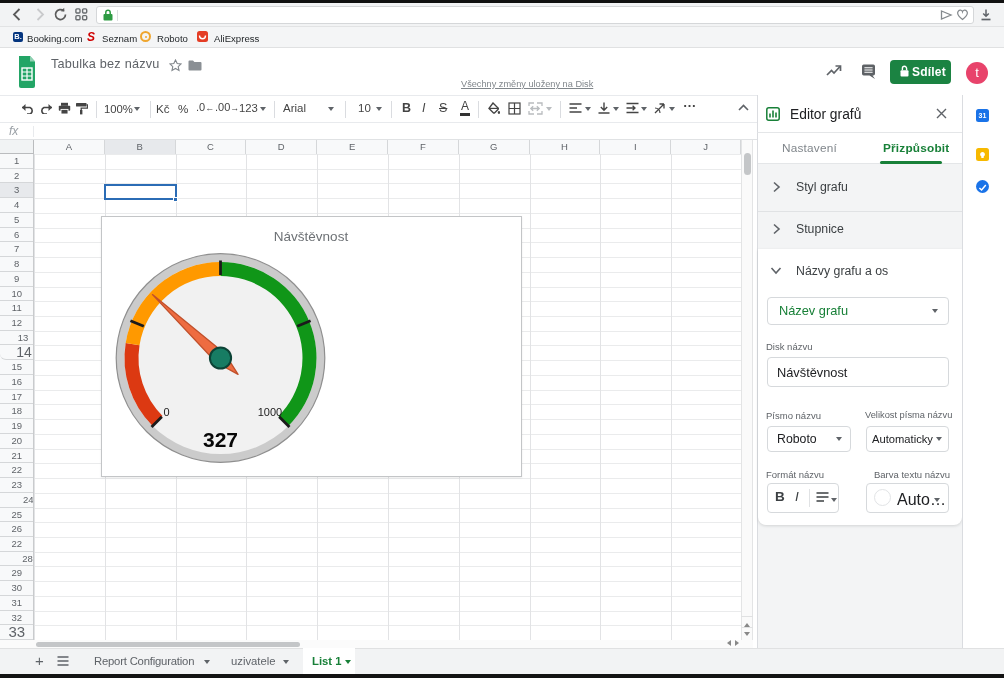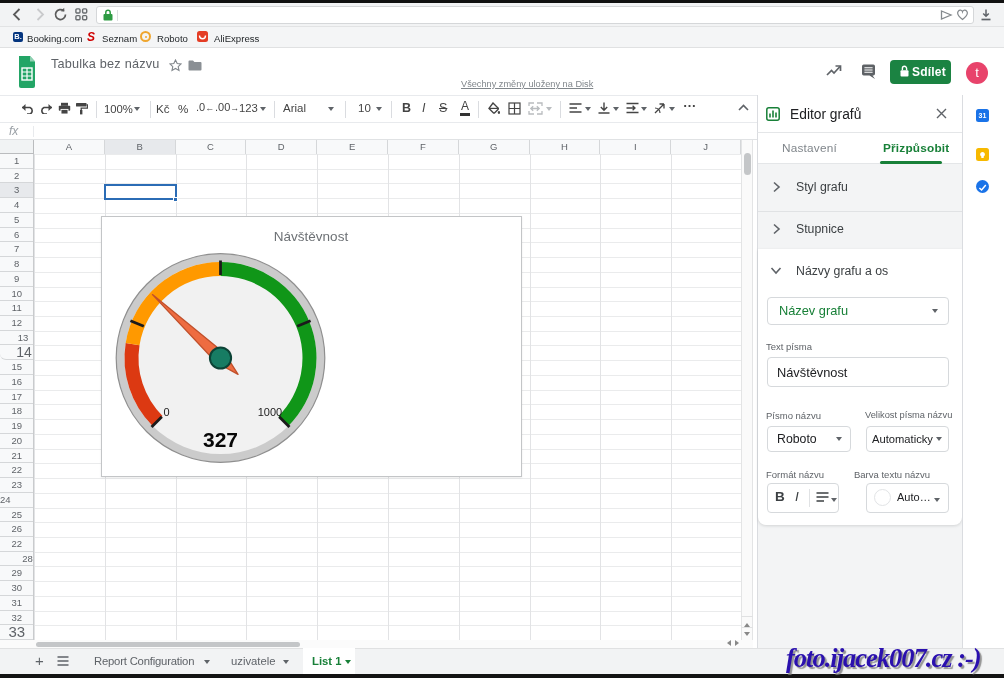--- a/index.html
+++ b/index.html
@@ -212,21 +212,21 @@
 <div class="ab" style="left:0;top:191.49px;width:48px;height:14.73px;border-bottom:1px solid #d5d7d9;font-size:14px;color:#5f6368;text-align:center;line-height:14.73px;border-radius:6px;">14</div>
 <div class="ab" style="left:0;top:206.22px;width:33.5px;height:14.73px;border-bottom:1px solid #d5d7d9;font-size:9.5px;color:#5f6368;text-align:center;line-height:14.73px;">15</div>
 <div class="ab" style="left:0;top:220.95px;width:33.5px;height:14.73px;border-bottom:1px solid #d5d7d9;font-size:9.5px;color:#5f6368;text-align:center;line-height:14.73px;">16</div>
 <div class="ab" style="left:0;top:235.68px;width:33.5px;height:14.73px;border-bottom:1px solid #d5d7d9;font-size:9.5px;color:#5f6368;text-align:center;line-height:14.73px;">17</div>
 <div class="ab" style="left:0;top:250.41px;width:33.5px;height:14.73px;border-bottom:1px solid #d5d7d9;font-size:9.5px;color:#5f6368;text-align:center;line-height:14.73px;">18</div>
 <div class="ab" style="left:0;top:265.14px;width:33.5px;height:14.73px;border-bottom:1px solid #d5d7d9;font-size:9.5px;color:#5f6368;text-align:center;line-height:14.73px;">19</div>
 <div class="ab" style="left:0;top:279.87px;width:33.5px;height:14.73px;border-bottom:1px solid #d5d7d9;font-size:9.5px;color:#5f6368;text-align:center;line-height:14.73px;">20</div>
 <div class="ab" style="left:0;top:294.60px;width:33.5px;height:14.73px;border-bottom:1px solid #d5d7d9;font-size:9.5px;color:#5f6368;text-align:center;line-height:14.73px;">21</div>
 <div class="ab" style="left:0;top:309.33px;width:33.5px;height:14.73px;border-bottom:1px solid #d5d7d9;font-size:9.5px;color:#5f6368;text-align:center;line-height:14.73px;">22</div>
 <div class="ab" style="left:0;top:324.06px;width:33.5px;height:14.73px;border-bottom:1px solid #d5d7d9;font-size:9.5px;color:#5f6368;text-align:center;line-height:14.73px;">23</div>
-<div class="ab" style="left:0;top:338.79px;width:33.5px;height:14.73px;border-bottom:1px solid #d5d7d9;font-size:9.5px;color:#5f6368;text-align:left;line-height:14.73px;">24</div>
+<div class="ab" style="left:0;top:338.79px;width:33.5px;height:14.73px;border-bottom:1px solid #d5d7d9;font-size:9.5px;color:#5f6368;text-align:right;line-height:14.73px;">24</div>
 <div class="ab" style="left:0;top:353.52px;width:33.5px;height:14.73px;border-bottom:1px solid #d5d7d9;font-size:9.5px;color:#5f6368;text-align:center;line-height:14.73px;">25</div>
 <div class="ab" style="left:0;top:368.25px;width:33.5px;height:14.73px;border-bottom:1px solid #d5d7d9;font-size:9.5px;color:#5f6368;text-align:center;line-height:14.73px;">26</div>
 <div class="ab" style="left:0;top:382.98px;width:33.5px;height:14.73px;border-bottom:1px solid #d5d7d9;font-size:9.5px;color:#5f6368;text-align:center;line-height:14.73px;">22</div>
 <div class="ab" style="left:0;top:397.71px;width:55px;height:14.73px;border-bottom:1px solid #d5d7d9;font-size:9.5px;color:#5f6368;text-align:center;line-height:14.73px;">28</div>
 <div class="ab" style="left:0;top:412.44px;width:33.5px;height:14.73px;border-bottom:1px solid #d5d7d9;font-size:9.5px;color:#5f6368;text-align:center;line-height:14.73px;">29</div>
 <div class="ab" style="left:0;top:427.17px;width:33.5px;height:14.73px;border-bottom:1px solid #d5d7d9;font-size:9.5px;color:#5f6368;text-align:center;line-height:14.73px;">30</div>
 <div class="ab" style="left:0;top:441.90px;width:33.5px;height:14.73px;border-bottom:1px solid #d5d7d9;font-size:9.5px;color:#5f6368;text-align:center;line-height:14.73px;">31</div>
 <div class="ab" style="left:0;top:456.63px;width:33.5px;height:14.73px;border-bottom:1px solid #d5d7d9;font-size:9.5px;color:#5f6368;text-align:center;line-height:14.73px;">32</div>
 <div class="ab" style="left:0;top:471.36px;width:33.5px;height:14.73px;border-bottom:1px solid #d5d7d9;font-size:15px;color:#5f6368;text-align:center;line-height:14.73px;">33</div>
 </div>
@@ -303,44 +303,44 @@
 <div class="ab" style="left:758px;top:248.5px;width:204px;height:1px;background:#e0e2e4;"></div>
 
 <div class="ab" style="left:758px;top:249px;width:204px;height:276px;background:#fff;border-radius:0 0 8px 8px;box-shadow:0 1px 3px rgba(60,64,67,.18);"></div>
 <svg class="ab" style="left:770px;top:266px;" width="12" height="9" viewBox="0 0 12 9">
       <path d="M1.5 2 L6 7 L10.5 2" stroke="#5f6368" stroke-width="1.6" fill="none"></path>
     </svg>
 <div class="ab" style="left:796px;top:264px;font-size:12.3px;color:#3c4043;">Názvy grafu a os</div>
 <div class="ab" style="left:767px;top:296.5px;width:182px;height:28px;border:1px solid #d6d9dc;border-radius:4px;background:#fff;"></div>
 <div class="ab" style="left:779px;top:303px;font-size:12.8px;color:#188038;">Název grafu</div>
 <span class="ab car" style="left:932px;top:309px;"></span>
-<div class="ab" style="left:766px;top:341px;font-size:9.5px;color:#5f6368;">Text písma</div>
+<div class="ab" style="left:766px;top:341px;font-size:9.5px;color:#5f6368;">Disk názvu</div>
 <div class="ab" style="left:767px;top:357px;width:182px;height:30px;border:1px solid #d6d9dc;border-radius:4px;background:#fff;"></div>
 <div class="ab" style="left:777px;top:365px;font-size:12.8px;color:#202124;">Návštěvnost</div>
 <div class="ab" style="left:766px;top:410px;font-size:9.5px;color:#5f6368;">Písmo názvu</div>
 <div class="ab" style="left:865px;top:410px;font-size:9.3px;color:#5f6368;">Velikost písma názvu</div>
 <div class="ab" style="left:767px;top:426px;width:84px;height:26px;border:1px solid #d6d9dc;border-radius:4px;background:#fff;"></div>
 <div class="ab" style="left:777px;top:432px;font-size:12.3px;color:#202124;">Roboto</div>
 <span class="ab car" style="left:836px;top:437px;"></span>
 <div class="ab" style="left:866px;top:426px;width:83px;height:26px;border:1px solid #d6d9dc;border-radius:4px;background:#fff;"></div>
 <div class="ab" style="left:872px;top:433px;font-size:11.2px;color:#202124;">Automaticky</div>
 <span class="ab car" style="left:936px;top:437px;"></span>
 <div class="ab" style="left:766px;top:469px;font-size:9.5px;color:#5f6368;">Formát názvu</div>
-<div class="ab" style="left:854px;top:469px;font-size:9.5px;color:#5f6368;">Barva textu názvu</div>
+<div class="ab" style="left:874px;top:469px;font-size:9.5px;color:#5f6368;">Barva textu názvu</div>
 <div class="ab" style="left:767px;top:483px;width:72px;height:30px;border:1px solid #d6d9dc;border-radius:4px;background:#fff;"></div>
 <div class="ab" style="left:775px;top:489px;font-size:13.5px;font-weight:bold;color:#3c4043;">B</div>
 <div class="ab" style="left:795px;top:489px;font-size:13.5px;font-style:italic;color:#3c4043;">I</div>
 <div class="ab" style="left:809px;top:489px;width:1px;height:18px;background:#e0e2e4;"></div>
 <svg class="ab" style="left:816px;top:492px;" width="13" height="11" viewBox="0 0 13 11">
       <path d="M0.5 1 H12.5 M0.5 5 H12.5 M0.5 9 H8" stroke="#3c4043" stroke-width="1.5"></path>
     </svg>
 <span class="ab car" style="left:831px;top:498px;"></span>
 <div class="ab" style="left:866px;top:483px;width:83px;height:30px;border:1px solid #d6d9dc;border-radius:4px;background:#fff;"></div>
 <div class="ab" style="left:874px;top:489px;width:17px;height:17px;border:1.5px solid #e2e4e6;border-radius:50%;"></div>
-<div class="ab" style="left:897px;top:491px;font-size:11px;color:#202124;">Auto…</div>
+<div class="ab" style="left:897px;top:491px;font-size:16px;color:#202124;">Auto…</div>
 <span class="ab car" style="left:934px;top:498px;"></span>
 
 <div class="ab" style="left:962px;top:95px;width:42px;height:553px;background:#fff;border-left:1px solid #dadce0;"></div>
 <div class="ab" style="left:976px;top:109px;width:13px;height:13px;background:#1a73e8;border-radius:2.5px;color:#fff;font-size:7px;font-weight:bold;text-align:center;line-height:13px;">31</div>
 <div class="ab" style="left:976px;top:148px;width:13px;height:13px;background:#f7b900;border-radius:2.5px;"><svg width="13" height="13" viewBox="0 0 13 13">
         <path d="M6.5 3 a2.4 2.4 0 0 1 1.2 4.5 V9 H5.3 V7.5 A2.4 2.4 0 0 1 6.5 3 Z" fill="#fff"></path>
       </svg></div>
 <div class="ab" style="left:976px;top:180px;width:13px;height:13px;background:#1a73e8;border-radius:50%;"><svg width="13" height="13" viewBox="0 0 13 13">
         <path d="M3.4 7 L5.6 9 L9.8 4" stroke="#fff" stroke-width="1.5" fill="none"></path>
       </svg></div>
@@ -353,15 +353,14 @@
 <div class="ab" style="left:94px;top:655px;font-size:11.3px;color:#5f6368;letter-spacing:-0.2px;">Report Configuration</div>
 <span class="ab car" style="left:204px;top:660px;"></span>
 <div class="ab" style="left:231px;top:655px;font-size:11.3px;color:#5f6368;">uzivatele</div>
 <span class="ab car" style="left:283px;top:660px;"></span>
 <div class="ab" style="left:303px;top:648px;width:52px;height:26px;background:#fff;"></div>
 <div class="ab" style="left:312px;top:655px;font-size:11.3px;color:#188038;font-weight:bold;">List 1</div>
 <span class="ab car" style="left:345px;top:660px;border-top-color:#188038;"></span>
 
 <div class="ab" style="left:0;top:674px;width:1004px;height:4px;background:#131313;"></div>
 
-<div class="ab" style="left:786px;top:643px;font-family:'Liberation Serif',serif;font-size:26.5px;font-weight:bold;font-style:italic;color:#2a10ae;text-shadow:2px 2px 1px rgba(130,130,130,0.85);letter-spacing:-1px;white-space:nowrap;">foto.ijacek007.cz :-)</div>
 
 </div>
 
 </body></html>

